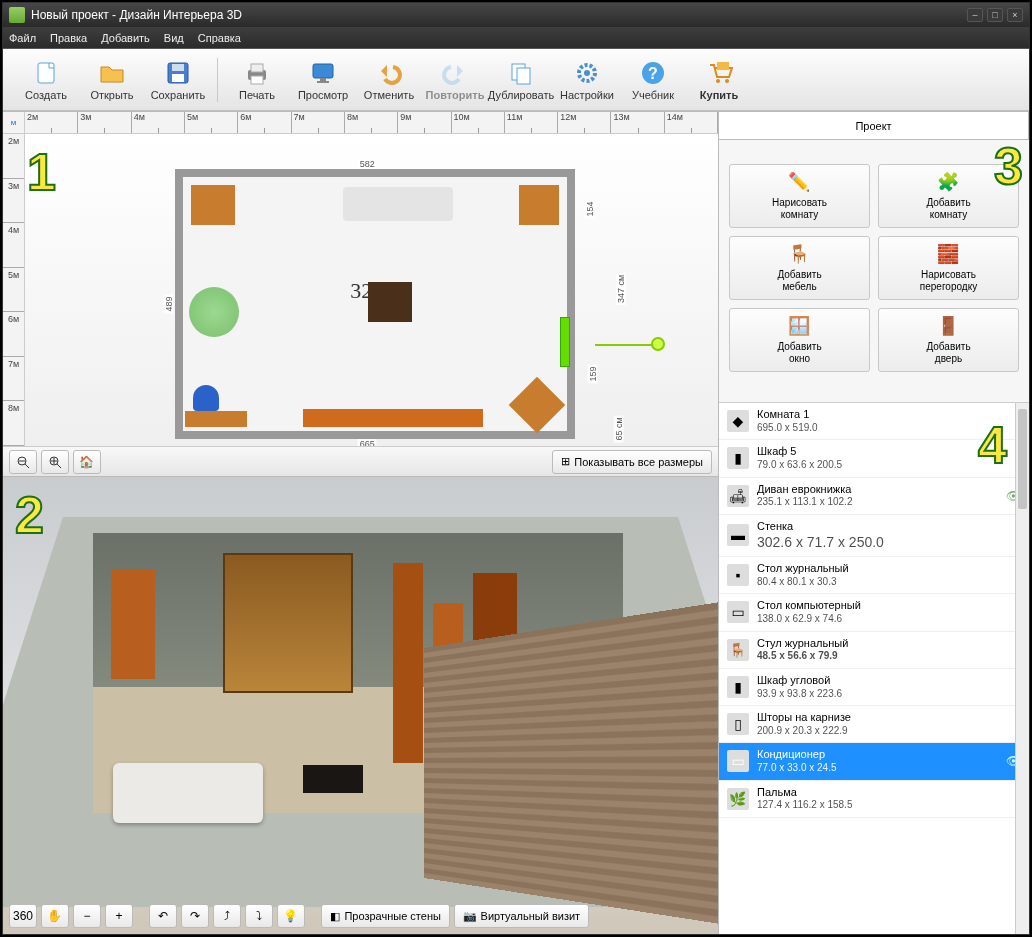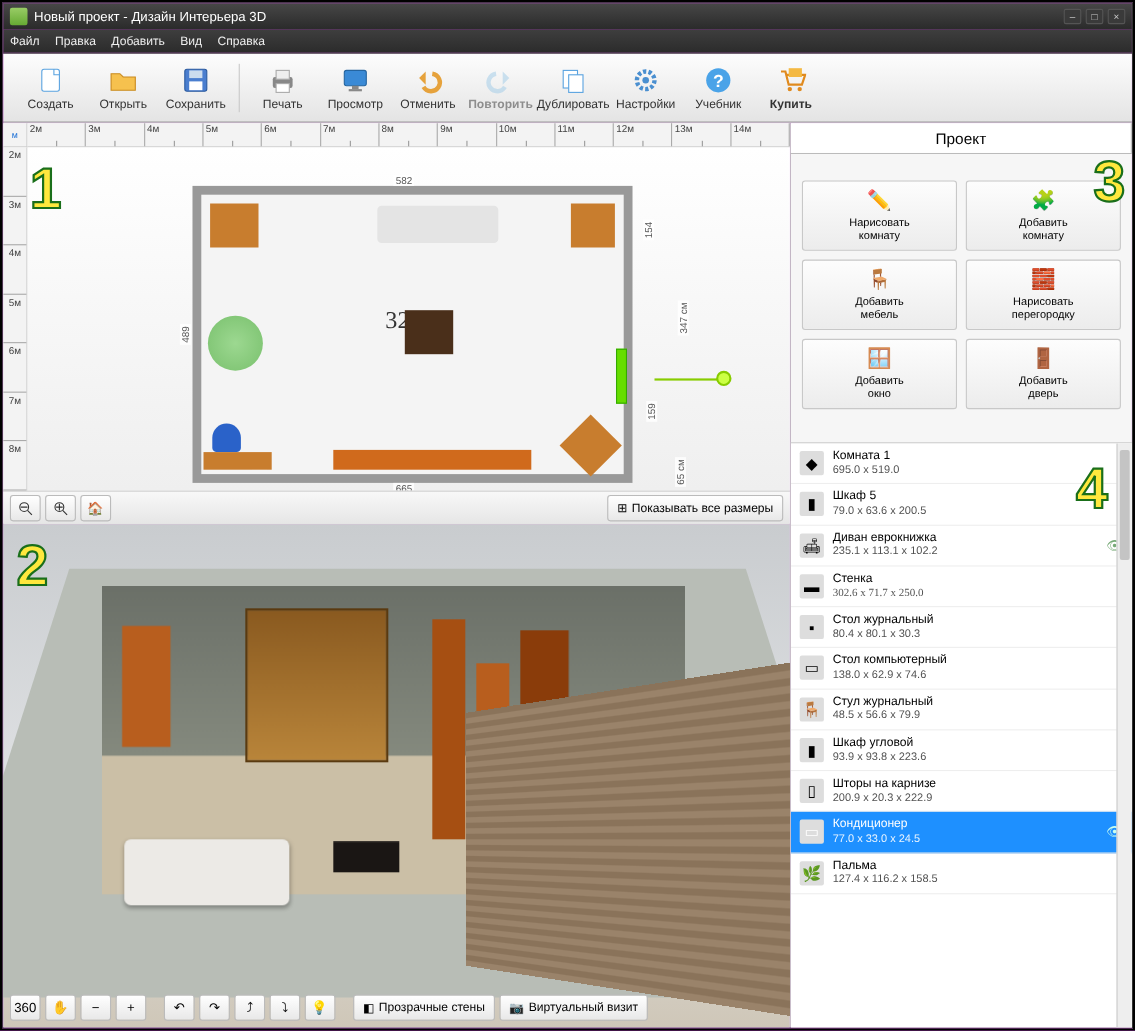--- a/index.html
+++ b/index.html
@@ -1,17 +1,17 @@
 <!DOCTYPE html>
 <html><head>
 <meta charset="utf-8">
 <style>
 * { box-sizing: border-box; margin: 0; padding: 0; }
 body { font-family: Tahoma, Arial, sans-serif; font-size: 11px; background: #000; width: 1032px; height: 937px; overflow: hidden; }
-.window { width: 1028px; height: 933px; margin: 2px; background: #d946ef; border: 1px solid #333; display: flex; flex-direction: column; }
+.window { width: 1028px; height: 933px; margin: 2px; background: #fef9c3; border: 1px solid #333; display: flex; flex-direction: column; }
 .titlebar { height: 24px; background: linear-gradient(#474747,#2a2a2a); color: #fff; display: flex; align-items: center; padding: 0 6px; font-size: 12px; }
 .titlebar .ico { width: 16px; height: 16px; margin-right: 6px; background: linear-gradient(#9c6,#6a3); border-radius: 2px; }
 .titlebar .controls { margin-left: auto; display: flex; gap: 4px; }
 .titlebar .controls span { width: 16px; height: 14px; border: 1px solid #555; background: #3a3a3a; border-radius: 2px; display: inline-flex; align-items: center; justify-content: center; color: #ccc; font-size: 9px; }
 .menubar { height: 22px; background: linear-gradient(#3e3e3e,#2b2b2b); color: #eee; display: flex; align-items: center; padding: 0 6px; gap: 14px; font-size: 11px; border-bottom: 1px solid #555; }
 .menubar span { cursor: default; }
 .toolbar { height: 62px; background: linear-gradient(#fdfdfd,#e4e4e4); border-bottom: 1px solid #bfbfbf; display: flex; align-items: center; padding: 0 10px; }
 .tbtn { display: flex; flex-direction: column; align-items: center; width: 66px; height: 56px; justify-content: center; gap: 2px; font-size: 11px; color: #333; cursor: default; }
 .tbtn .ic { width: 30px; height: 28px; display: flex; align-items: center; justify-content: center; }
 .tbtn.buy { font-weight: bold; }
@@ -31,21 +31,21 @@
 .dim-h { position: absolute; font-size: 9px; color: #555; background: rgba(255,255,255,0.8); padding: 0 2px; }
 .furn { position: absolute; }
 .plan-tools { position: absolute; bottom: 0; left: 0; right: 0; height: 30px; background: linear-gradient(#f8f8f8,#e6e6e6); border-top: 1px solid #ccc; display: flex; align-items: center; padding: 0 6px; gap: 4px; }
 .mini-btn { width: 28px; height: 24px; border: 1px solid #bbb; background: linear-gradient(#fff,#e8e8e8); border-radius: 3px; display: flex; align-items: center; justify-content: center; font-size: 12px; }
 .flex-spacer { flex: 1; }
 .text-btn { height: 24px; border: 1px solid #bbb; background: linear-gradient(#fff,#e8e8e8); border-radius: 3px; display: flex; align-items: center; padding: 0 8px; font-size: 11px; gap: 4px; }
 .view3d { flex: 1; background: #d8dadd; position: relative; overflow:hidden; }
 .view3d-canvas { position:absolute; inset:0; background: linear-gradient(#c9cccf 0%, #e0e2e4 55%, #cfc7b8 100%); }
 .view3d-tools { position: absolute; bottom: 6px; left: 6px; right: 6px; display: flex; align-items: center; gap: 4px; }
 .right { width: 310px; display: flex; flex-direction: column; background: #f6f6f6; }
-.tabs { height: 28px; display: flex; background: linear-gradient(#f0f0f0,#dcdcdc); border-bottom: 1px solid #bbb; font-size: 14px; gap: 24px; }
+.tabs { height: 28px; display: flex; background: linear-gradient(#f0f0f0,#dcdcdc); border-bottom: 1px solid #bbb; font-size: 11px; gap: 24px; }
 .tabs div { flex: 1; display: flex; align-items: center; justify-content: center; border-right: 1px solid #bbb; }
 .tabs div.active { background: #fff; font-weight: normal; }
 .actions { padding: 24px 10px 12px; display: grid; grid-template-columns: 1fr 1fr; gap: 8px; }
 .action-btn { height: 64px; border: 1px solid #c8c8c8; background: linear-gradient(#fdfdfd,#ececec); border-radius: 3px; display: flex; flex-direction: column; align-items: center; justify-content: center; font-size: 10px; gap: 2px; text-align: center; line-height: 1.2; }
 .action-btn .aic { width: 26px; height: 24px; display:flex; align-items:center; justify-content:center; font-size:18px; }
 .list-section { flex: 1; border-top: 1px solid #ccc; overflow-y: auto; background: #fff; position:relative; margin-top: 18px; }
 .list-item { display: flex; align-items: center; padding: 5px 8px; border-bottom: 1px solid #eee; gap: 8px; position: relative; }
 .list-item.selected { background: #1e90ff; color: #fff; }
 .list-item .thumb { width: 22px; height: 22px; background: #ddd; border-radius: 2px; display:flex; align-items:center; justify-content:center; font-size:14px; }
 .list-item .meta { display: flex; flex-direction: column; line-height: 1.25; font-size: 11px; }
@@ -363,42 +363,42 @@
               <div class="meta">
                 <span>Диван еврокнижка</span>
                 <span style="font-size: 10px; opacity: 0.7;">235.1 x 113.1 x 102.2</span>
               </div>
               <span class="eye">👁</span>
             </div>
             <div class="list-item">
               <div class="thumb">▬</div>
               <div class="meta">
                 <span>Стенка</span>
-                <span style="font-size: 10px; opacity: 0.7; font-family: Liberation Serif, serif;">302.6 x 71.7 x 250.0</span>
+                <span style="font-size: 14px; opacity: 0.7;">302.6 x 71.7 x 250.0</span>
               </div>
             </div>
             <div class="list-item">
               <div class="thumb">▪</div>
               <div class="meta">
                 <span>Стол журнальный</span>
                 <span style="font-size: 10px; opacity: 0.7;">80.4 x 80.1 x 30.3</span>
               </div>
             </div>
             <div class="list-item">
               <div class="thumb">▭</div>
               <div class="meta">
                 <span>Стол компьютерный</span>
                 <span style="font-size: 10px; opacity: 0.7;">138.0 x 62.9 x 74.6</span>
               </div>
             </div>
             <div class="list-item">
               <div class="thumb">🪑</div>
               <div class="meta">
                 <span>Стул журнальный</span>
-                <span style="font-size: 10px; opacity: 0.7;">48.5 x 56.6 x 79.9</span>
+                <span style="font-size: 10px; opacity: 0.7; font-weight: bold;">48.5 x 56.6 x 79.9</span>
               </div>
             </div>
             <div class="list-item">
               <div class="thumb">▮</div>
               <div class="meta">
                 <span>Шкаф угловой</span>
                 <span style="font-size: 10px; opacity: 0.7;">93.9 x 93.8 x 223.6</span>
               </div>
             </div>
             <div class="list-item">

